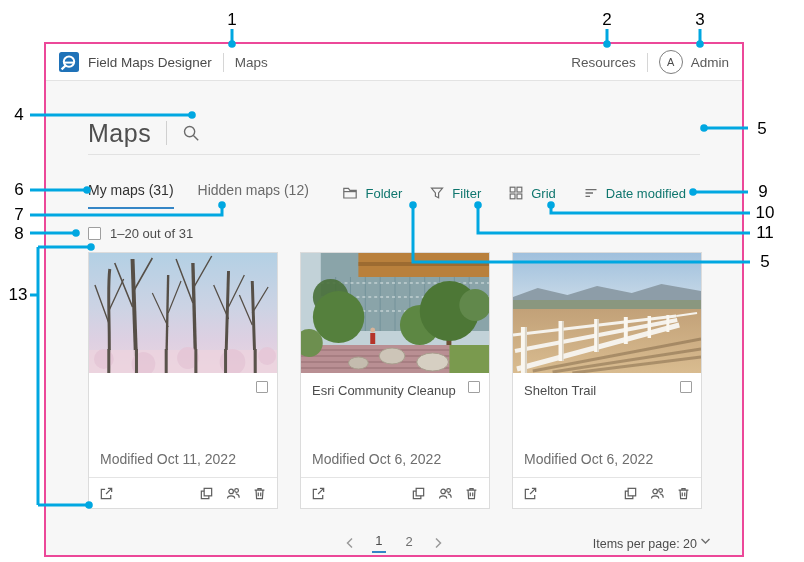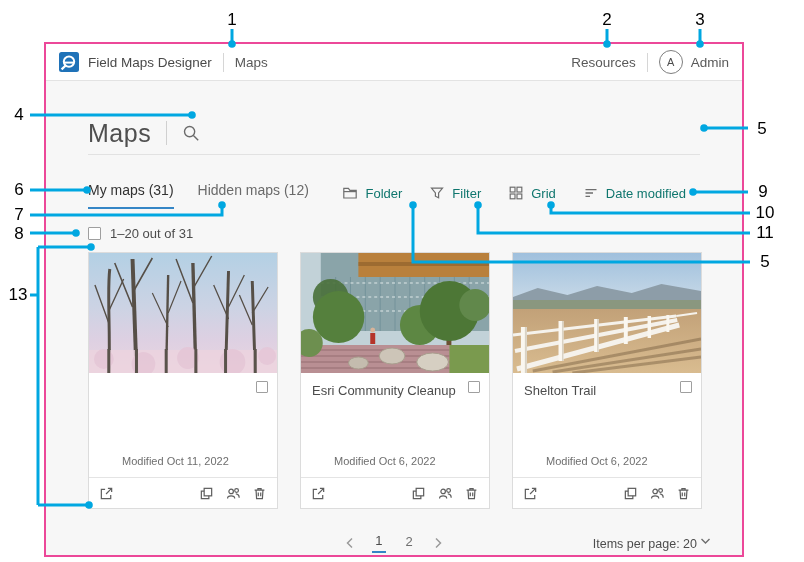--- a/index.html
+++ b/index.html
@@ -42,21 +42,21 @@
   .checkbox { width:13px; height:13px; border:1px solid #9f9f9f; border-radius:1px; background:#fff; cursor:pointer; }
   .select-label { font-size:13px; color:#4c4c4c; }
 
   
   .cards { position:absolute; left:42px; top:208px; display:flex; gap:22px; }
   .card { width:190px; height:257px; background:#fff; border:1px solid #dcdcdc; display:flex; flex-direction:column; }
   .thumb { width:100%; height:120px; display:block; cursor:pointer; }
   .card-body { position:relative; flex:1; padding:10px 11px 6px 11px; display:flex; flex-direction:column; }
   .card-title { font-size:13px; color:#4c4c4c; width:150px; line-height:1.25; cursor:pointer; }
   .card-check { position:absolute; top:8px; right:9px; width:12px; height:12px; }
-  .card-modified { margin-top:auto; font-size:11px; color:#6e6e6e; padding-bottom:4px;margin-left:22px; }
+  .card-modified { margin-top:auto; font-size:14px; color:#6e6e6e; padding-bottom:4px; }
   .card-footer { border-top:1px solid #e4e4e4; height:31px; display:flex; align-items:center; padding:0 10px; }
   .foot-spacer { flex:1; }
   .foot-icons { display:flex; gap:11px; align-items:center; }
   .icon-btn { display:flex; cursor:pointer; }
 
   
   .pagination { position:absolute; left:0; right:0; top:489px; display:flex; justify-content:center;
                 align-items:center; gap:17px; }
   .page-num { font-size:13px; color:#6e6e6e; padding:0 3px 3px 3px; cursor:pointer; }
   .page-num.active { color:#4c4c4c; border-bottom:2px solid #3586c6; }

